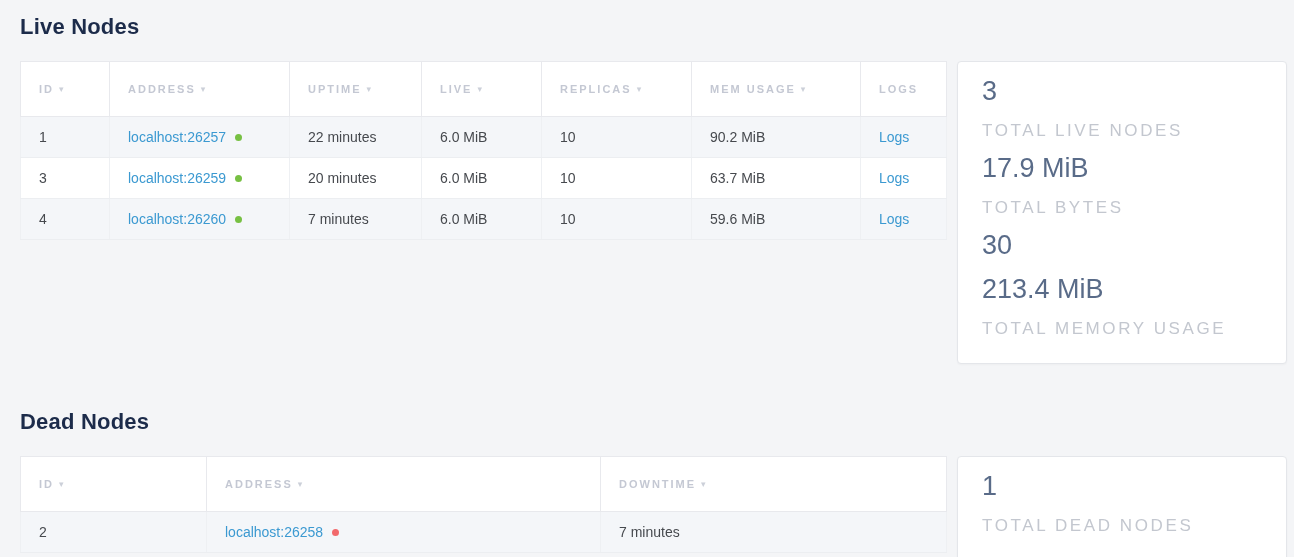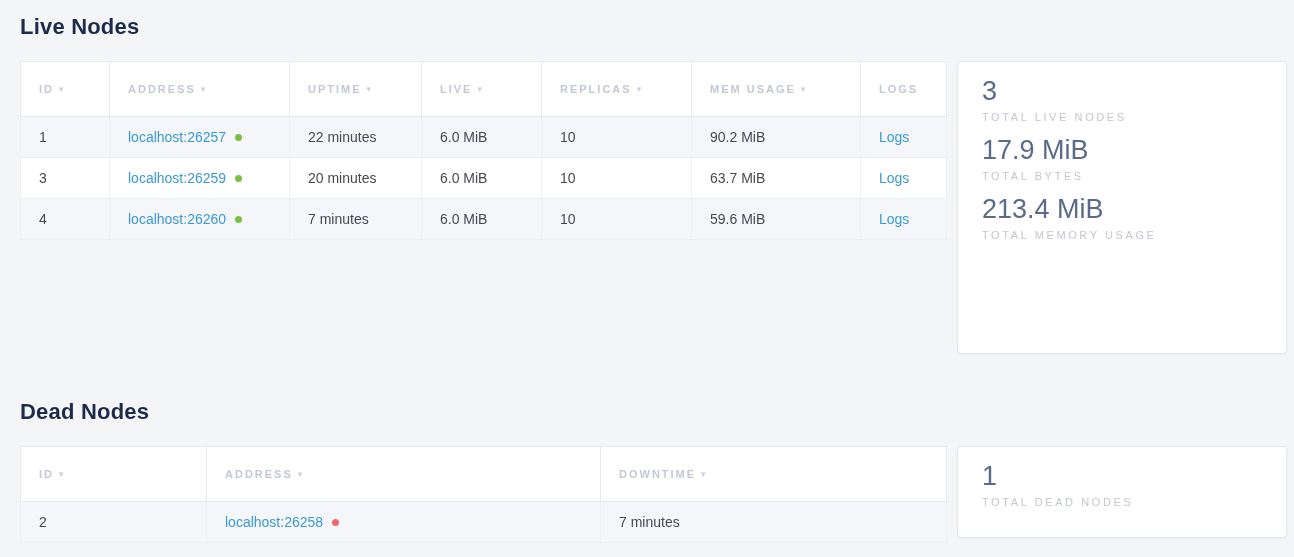--- a/index.html
+++ b/index.html
@@ -87,25 +87,25 @@
     padding: 13px 24px 18px 24px;
   }
   .summary-item { margin-bottom: 11px; }
   .summary-item:last-child { margin-bottom: 6px; }
   .summary-value {
     font-size: 27px;
     line-height: 1.22;
     color: #596b88;
   }
   .summary-label {
-    font-size: 11px;
+    font-size: 17px;
     font-weight: 400;
     letter-spacing: 2.6px;
     color: #c3c7cf;
-    margin-top: 3px;
+    margin-top: 13px;
     white-space: nowrap;
   }
 
   #dead-section { margin-top: 45px; }
   #live-summary { min-height: 293px; }
   #dead-summary { min-height: 92px; }
 </style>
 </head>
 <body>
 
@@ -168,20 +168,21 @@
       <aside class="summary-card" id="live-summary">
           <div class="summary-item">
             <div class="summary-value">3</div>
             <div class="summary-label">TOTAL LIVE NODES</div>
           </div>
           <div class="summary-item">
             <div class="summary-value">17.9 MiB</div>
             <div class="summary-label">TOTAL BYTES</div>
           </div>
           <div class="summary-item">
+            <div class="summary-value">30</div>
           </div>
           <div class="summary-item">
             <div class="summary-value">213.4 MiB</div>
             <div class="summary-label">TOTAL MEMORY USAGE</div>
           </div>
         </aside>
     </div>
   </section>
 
   <section id="dead-section">

